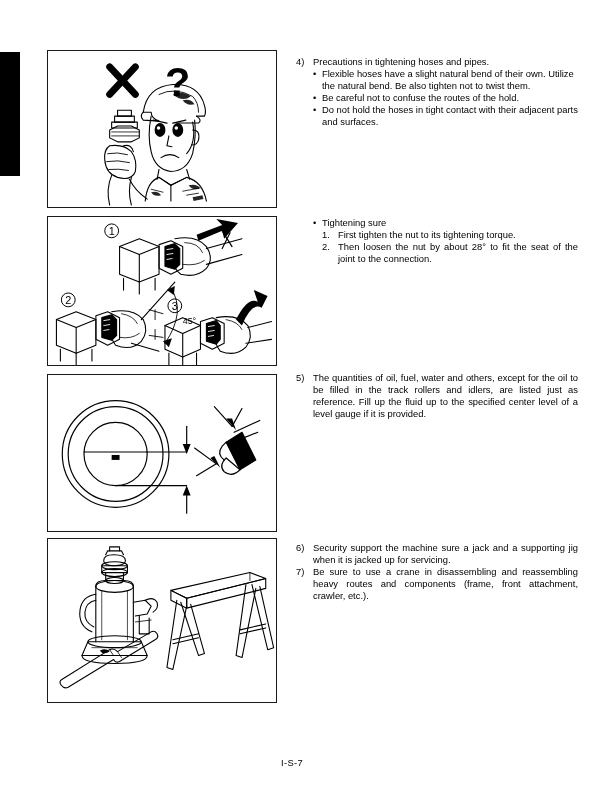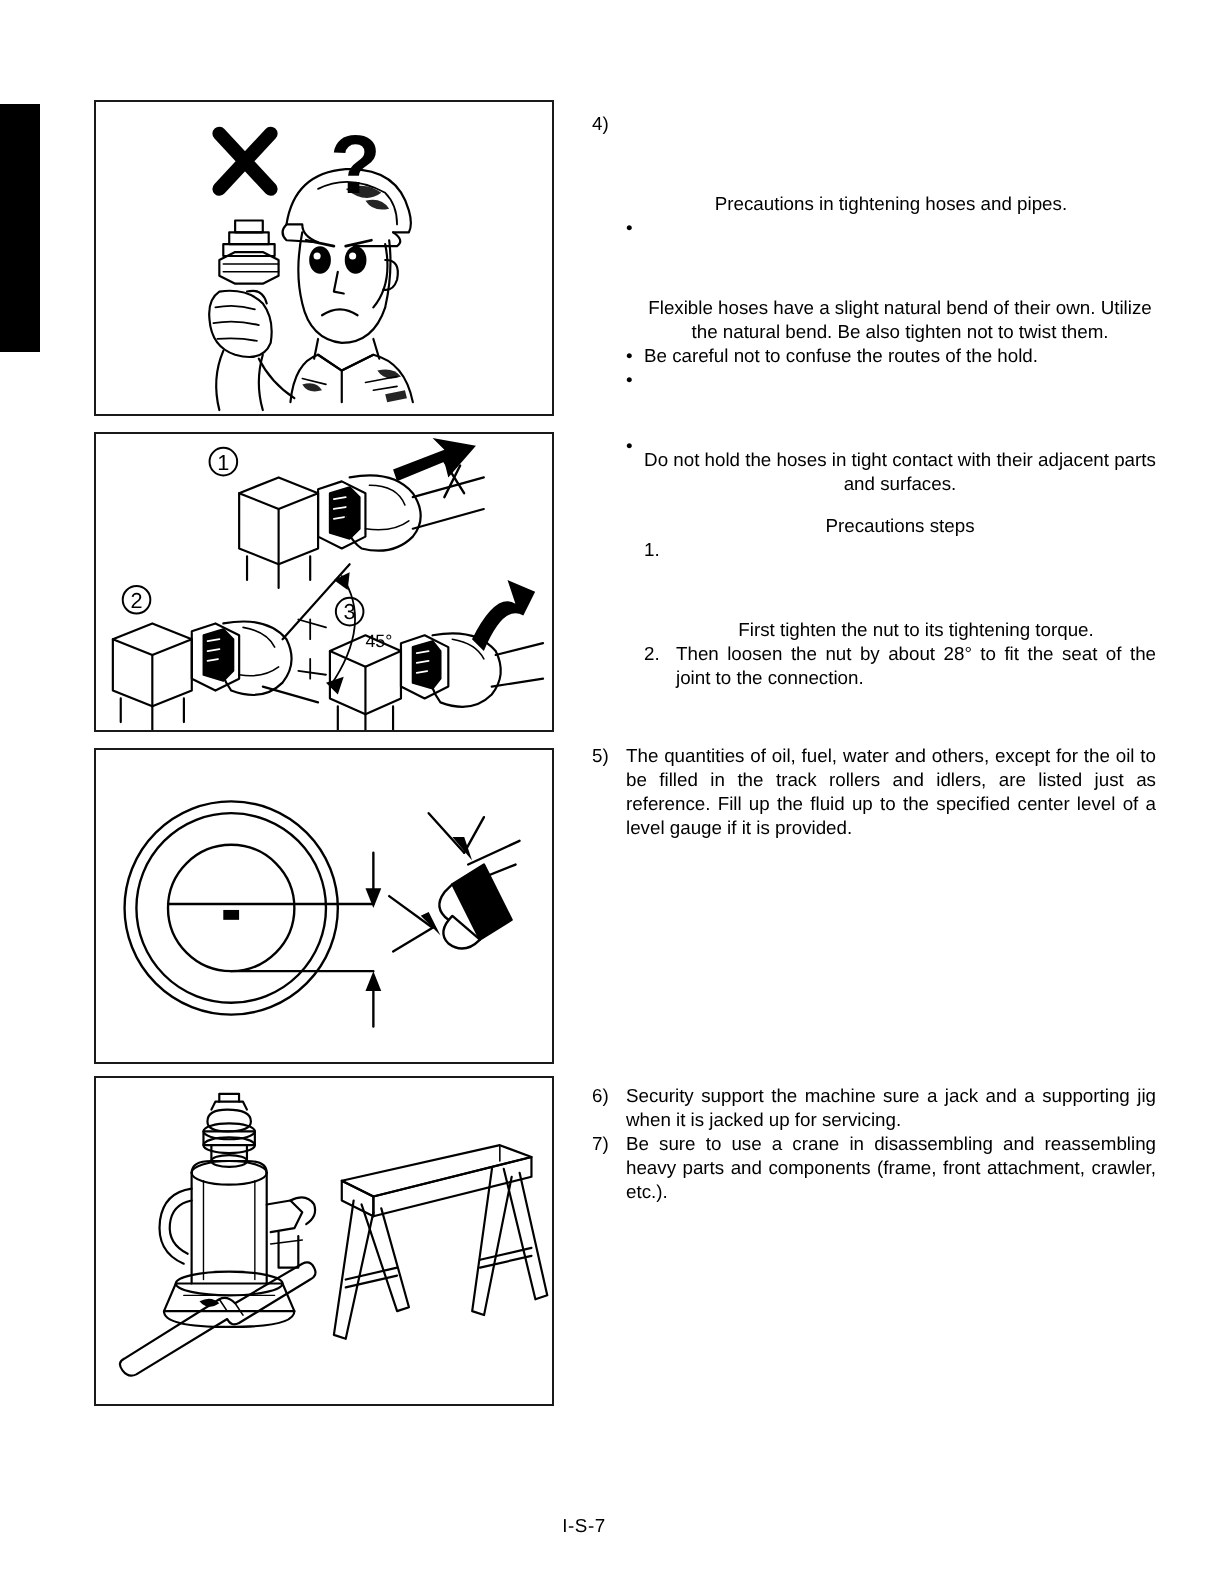--- a/index.html
+++ b/index.html
@@ -70,21 +70,21 @@
     flex: 0 0 auto;
     width: 17px;
     text-align: left;
     white-space: nowrap;
   }
   .body-text {
     flex: 1 1 auto;
     text-align: justify;
     text-justify: inter-word;
   }
-  .body-text.nojust { text-align: center; margin-top: 40px; }
+  .body-text.nojust { text-align: left; }
 
   
   .sub {
     margin-left: 17px;
     font-size: 9.4px;
     line-height: 12.0px;
     display: flex;
   }
   .sub .marker { width: 9px; }
 
@@ -398,21 +398,21 @@
       </div>
       <div class="sub">
         <span class="marker">•</span>
         <span class="body-text nojust">Do not hold the hoses in tight contact with their adjacent parts and surfaces.</span>
       </div>
     </div>
 
     <div class="block" id="block-steps">
       <div class="sub">
         <span class="marker">•</span>
-        <span class="body-text nojust">Precautions steps</span>
+        <span class="body-text nojust">Tightening sure</span>
       </div>
       <div class="subnum">
         <span class="marker">1.</span>
         <span class="body-text nojust">First tighten the nut to its tightening torque.</span>
       </div>
       <div class="subnum">
         <span class="marker">2.</span>
         <span class="body-text">Then loosen the nut by about 28° to fit the seat of the joint to the connection.</span>
       </div>
     </div>
@@ -424,21 +424,21 @@
       </div>
     </div>
 
     <div class="block" id="block-67">
       <div class="item">
         <span class="marker">6)</span>
         <span class="body-text">Security support the machine sure a jack and a supporting jig when it is jacked up for servicing.</span>
       </div>
       <div class="item">
         <span class="marker">7)</span>
-        <span class="body-text">Be sure to use a crane in disassembling and reassembling heavy parts and components (frame, front attachment, crawler, etc.).</span>
+        <span class="body-text">Be sure to use a crane in disassembling and reassembling heavy routes and components (frame, front attachment, crawler, etc.).</span>
       </div>
     </div>
 
   </div>
 
   <div class="footer">
     <span>I-S-7</span>
   </div>
 
 </div>

